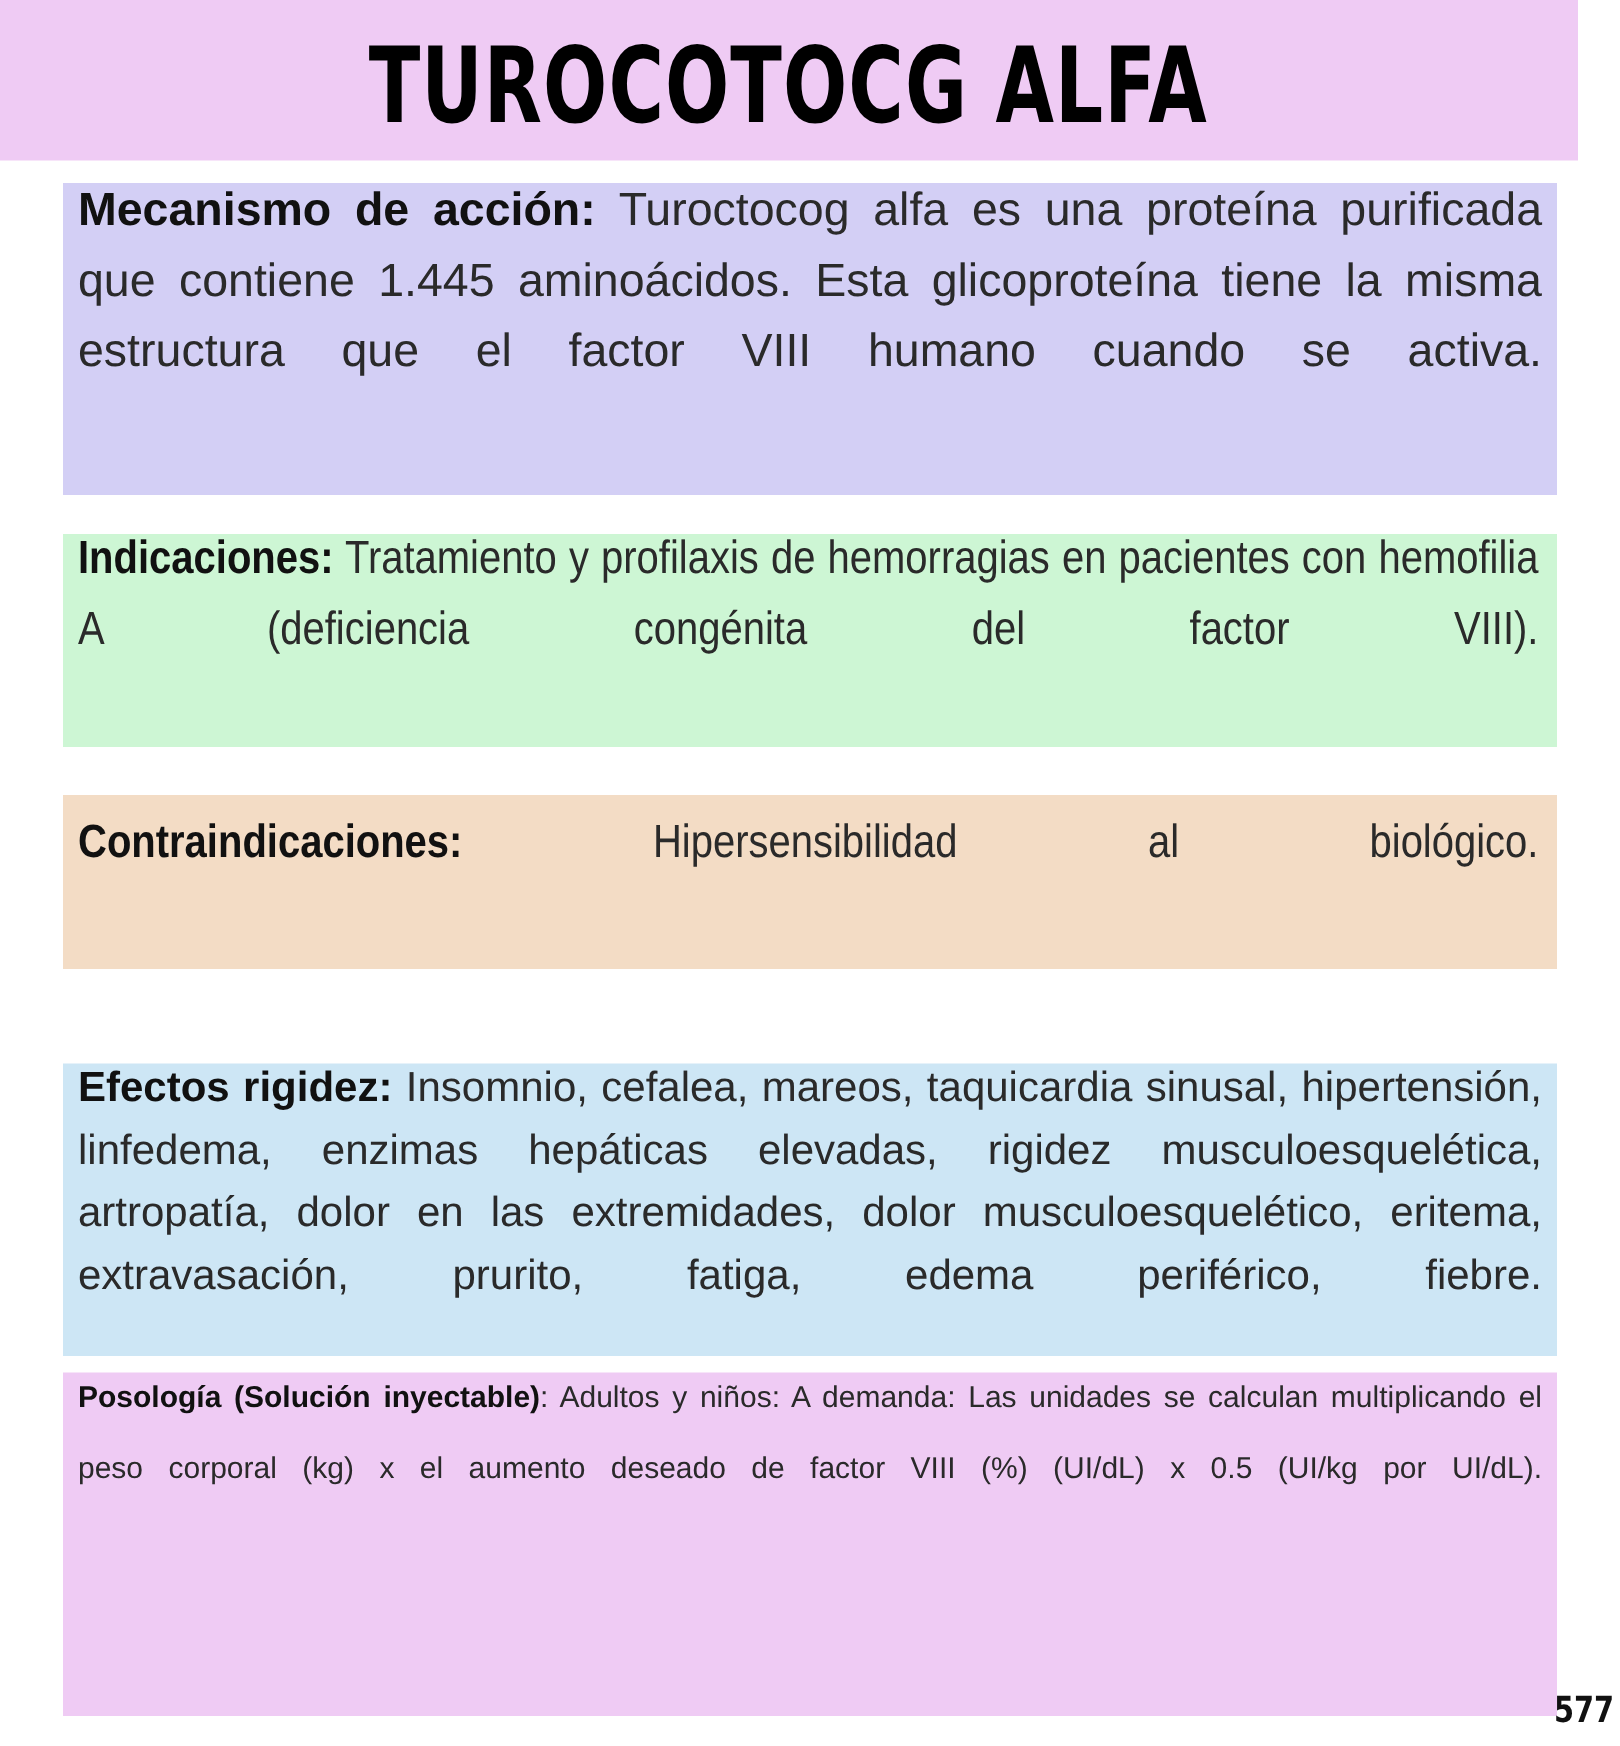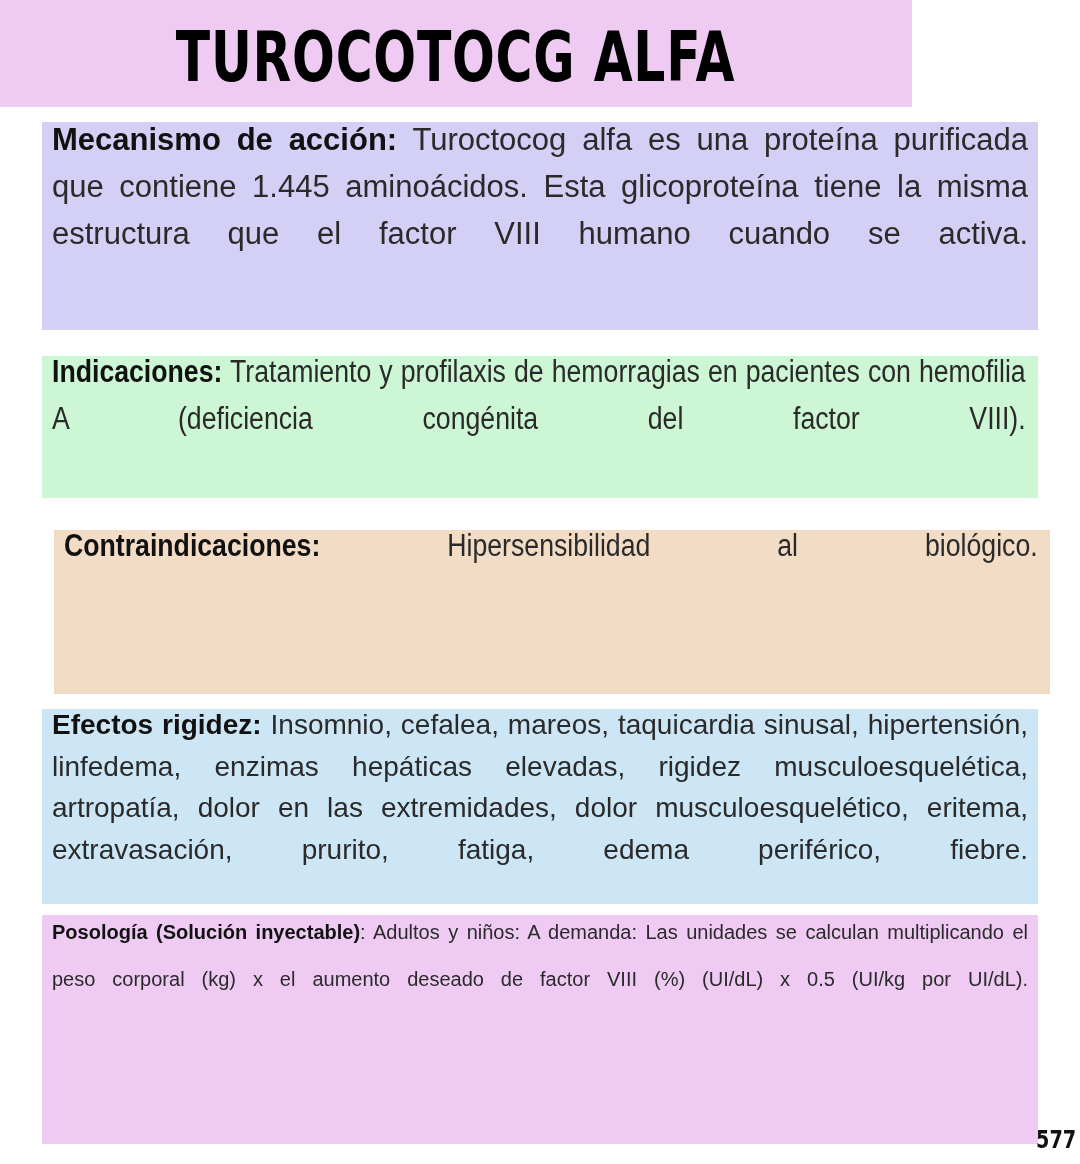--- a/index.html
+++ b/index.html
@@ -1,20 +1,20 @@
 <!DOCTYPE html>
 <html><head>
   <meta charset="utf-8">
   <style>
     * { box-sizing: border-box; margin: 0; padding: 0; }
     html, body { width: 1080px; height: 1164px; background: #ffffff; overflow: hidden; }
     body { position: relative; font-family: "Liberation Sans", sans-serif; color: #1a1a1a; }
 
     .header {
-      position: absolute; left: 0; top: 0; width: 912px; height: 107px;
+      position: absolute; left: 0; top: 0; width: 1052px; height: 107px;
       background: #efcbf4;
       display: flex; align-items: center; justify-content: center;
     }
     .title {
       font-family: "DejaVu Sans", sans-serif;
       font-weight: bold;
       font-size: 70px;
       letter-spacing: 1px;
       color: #000;
       transform: scaleX(0.72);
@@ -29,21 +29,21 @@
       padding: 0 10px;
       text-align: justify;
       font-size: 31px;
       color: #2a2a2a;
     }
     .box b { color: #111; font-weight: bold; }
 
     .mech { top: 122px; height: 208px; background: #d3cff5; line-height: 47px; padding-top: -2px; font-size: 31px; }
     .ind  { top: 356px; height: 142px; background: #cdf6d4; line-height: 47px; font-family: "Liberation Sans Narrow", "Liberation Sans", sans-serif; }
     .ind .inner, .contra .inner { display: inline-block; transform: scaleX(0.86); transform-origin: left; width: 116%; }
-    .contra { top: 530px; height: 164px; background: #f3dcc5; line-height: 36px; padding-top: 0; margin-left: 12px; }
+    .contra { top: 530px; height: 116px; background: #f3dcc5; line-height: 36px; padding-top: 15px; }
     .adv  { top: 709px; height: 195px; background: #cde6f5; line-height: 41.5px; font-size: 28px; padding-top: 0; }
     .pos  { top: 915px; height: 229px; background: #efcbf4; line-height: 47px; font-size: 20px; margin-top: 0; }
 
     .inner { display: block; }
     .mech .inner { position: relative; top: -6px; }
     .ind .inner { position: relative; top: -8px; }
     .contra .inner { position: relative; top: -2px; }
     .adv .inner { position: relative; top: -5px; }
     .pos .inner { position: relative; top: -6px; }
     .inner::after { content: ""; display: inline-block; width: 100%; }

